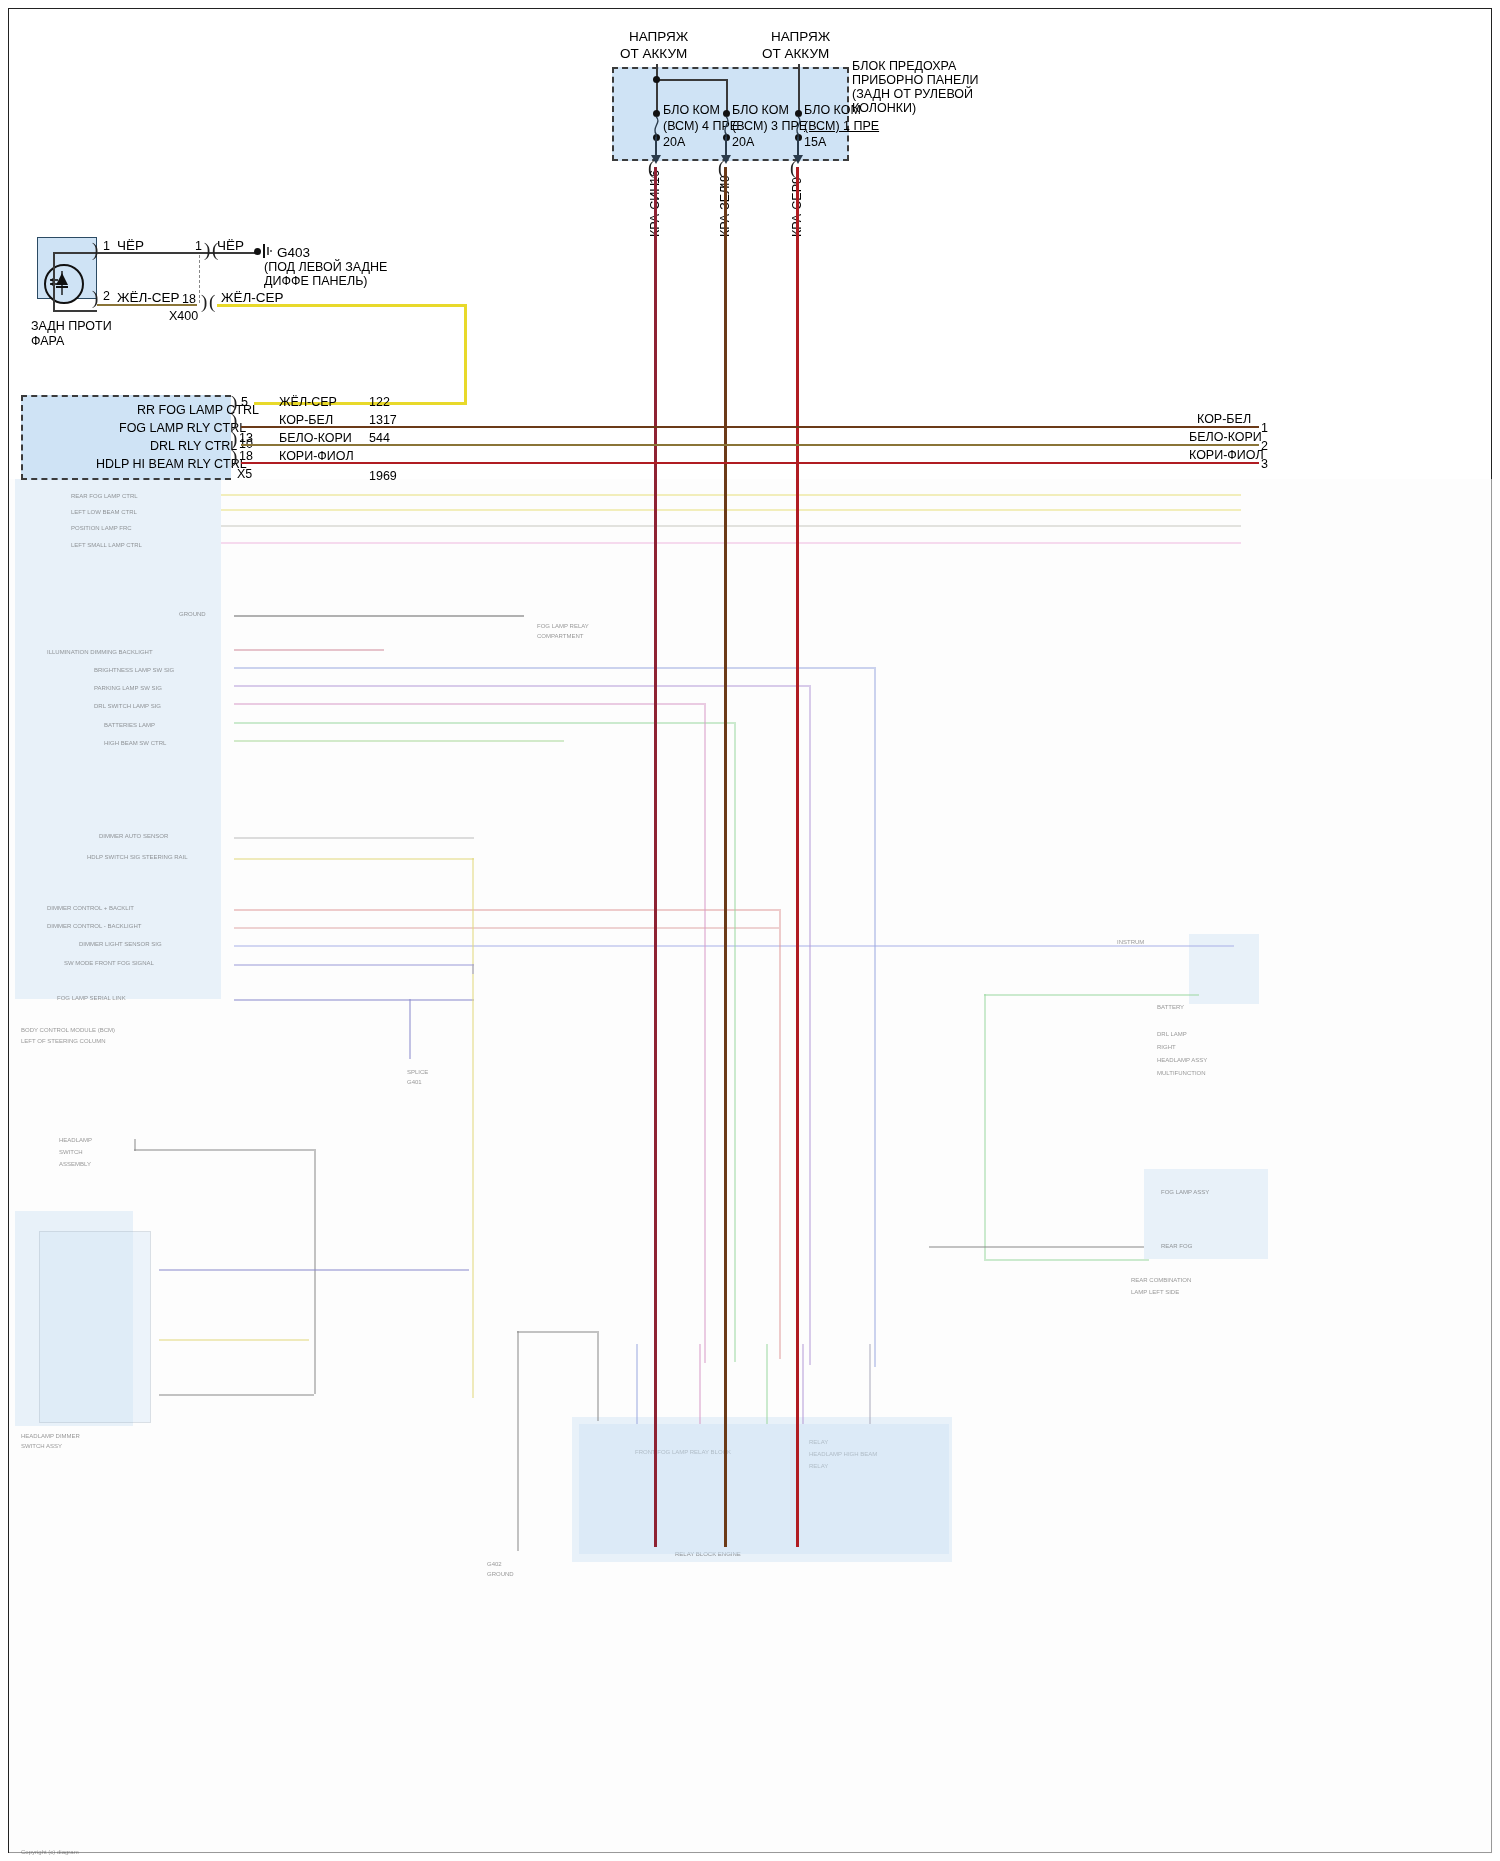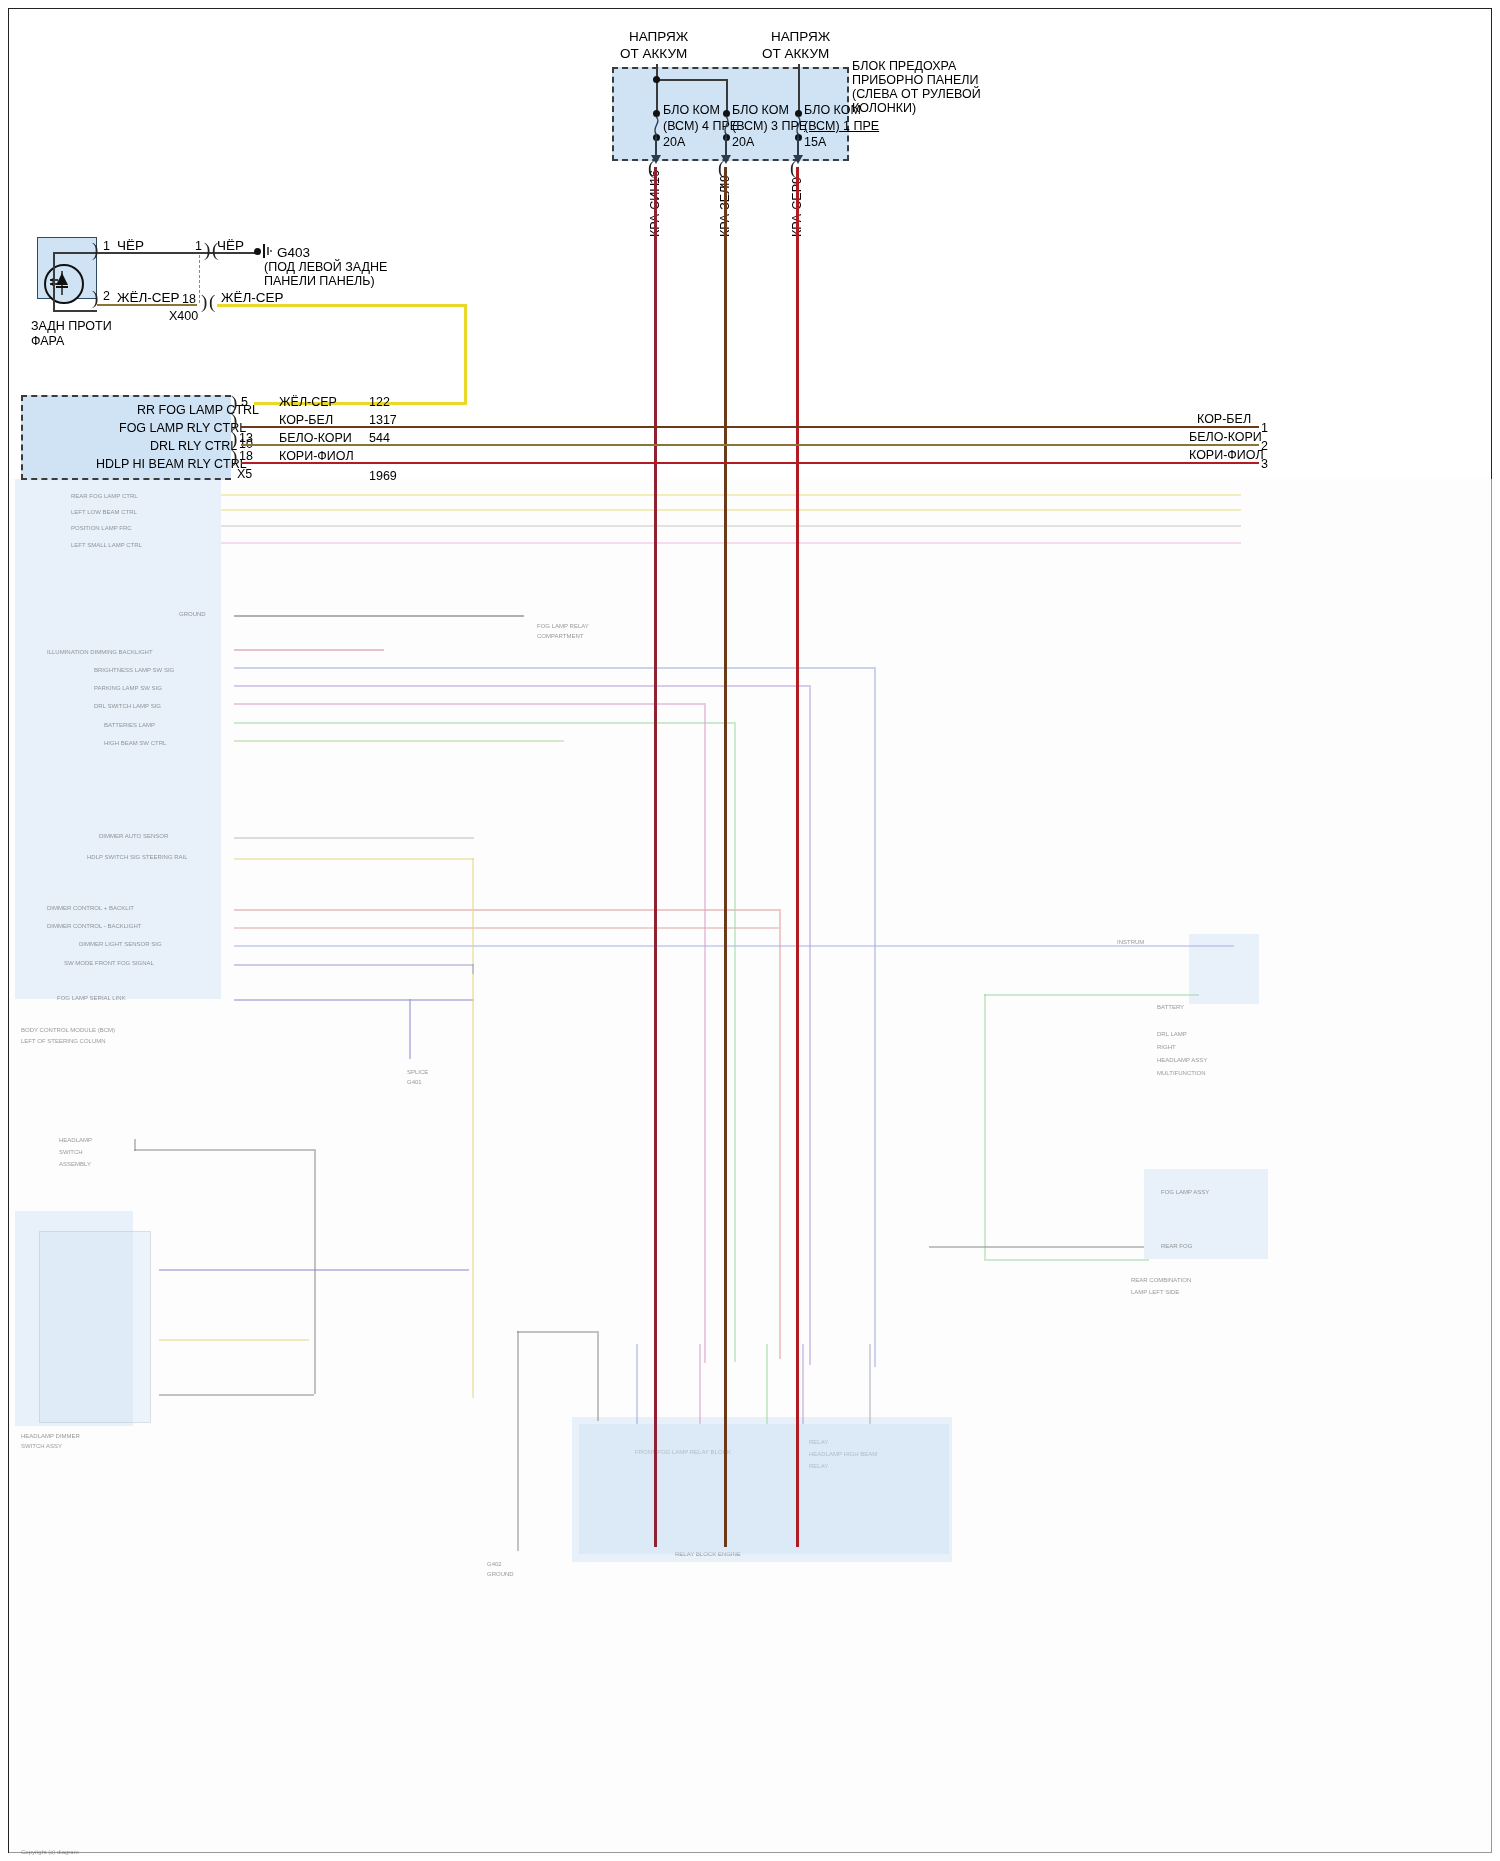--- a/index.html
+++ b/index.html
@@ -135,21 +135,21 @@
 
     <div class="txt" style="left:620px;top:20px;">НАПРЯЖ</div>
     <div class="txt" style="left:611px;top:37px;">ОТ АККУМ</div>
     <div class="txt" style="left:762px;top:20px;">НАПРЯЖ</div>
     <div class="txt" style="left:753px;top:37px;">ОТ АККУМ</div>
 
     <div class="box dashbox" style="left:603px;top:58px;width:237px;height:94px;"></div>
 
     <div class="txt sm" style="left:843px;top:50px;">БЛОК ПРЕДОХРА</div>
     <div class="txt sm" style="left:843px;top:64px;">ПРИБОРНО ПАНЕЛИ</div>
-    <div class="txt sm" style="left:843px;top:78px;">(СЛЕВА ОТ РУЛЕВОЙ</div>
+    <div class="txt sm" style="left:843px;top:78px;">(ЗАДН ОТ РУЛЕВОЙ</div>
     <div class="txt sm" style="left:843px;top:92px;">КОЛОНКИ)</div>
 
     <div class="wire v" style="left:647px;top:55px;height:50px;"></div>
     <div class="wire v" style="left:789px;top:55px;height:50px;"></div>
     <div class="wire h" style="left:647px;top:70px;width:72px;"></div>
     <div class="wire v" style="left:717px;top:70px;height:35px;"></div>
     <div class="dot" style="left:644px;top:67px;"></div>
 
     <div>
       <div class="dot" style="left:644px;top:101px;"></div>
@@ -236,21 +236,21 @@
     <div class="wire h" style="left:213px;top:243px;width:35px;"></div>
 
     <div class="dot" style="left:245px;top:239px;"></div>
     <svg style="position:absolute;left:253px;top:234px;" width="12" height="16" viewBox="0 0 12 16">
       <line x1="2" y1="1" x2="2" y2="15" stroke="#111" stroke-width="2"></line>
       <line x1="6" y1="4" x2="6" y2="12" stroke="#111" stroke-width="1.4"></line>
       <line x1="9" y1="7" x2="9" y2="9" stroke="#111" stroke-width="1.2"></line>
     </svg>
     <div class="txt" style="left:268px;top:236px;">G403</div>
     <div class="txt sm" style="left:255px;top:251px;">(ПОД ЛЕВОЙ ЗАДНЕ</div>
-    <div class="txt sm" style="left:255px;top:265px;">ПАНЕЛИ ПАНЕЛЬ)</div>
+    <div class="txt sm" style="left:255px;top:265px;">ДИФФЕ ПАНЕЛЬ)</div>
 
     <div style="position:absolute;left:190px;top:246px;width:0;height:48px;border-left:1.5px dashed #888;"></div>
     <div class="txt sm" style="left:160px;top:300px;">X400</div>
 
     <div class="conn" style="left:83px;top:278px;">)</div>
     <div class="txt sm" style="left:94px;top:280px;">2</div>
     <div class="txt" style="left:108px;top:281px;">ЖЁЛ-СЕР</div>
     <div class="wire h" style="left:88px;top:295px;width:100px;background:#8a7437;"></div>
 
     <div class="txt sm" style="left:173px;top:283px;">18</div>

